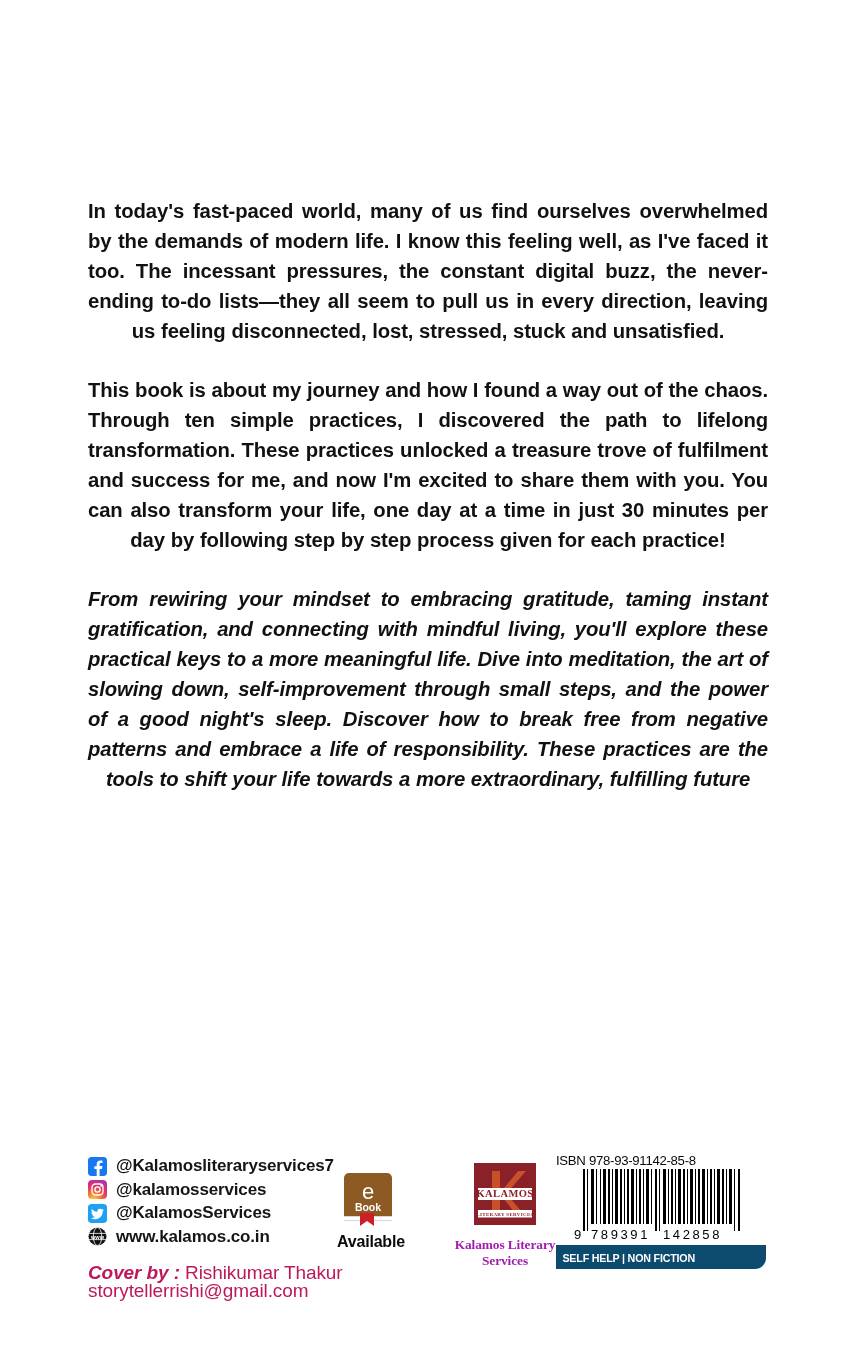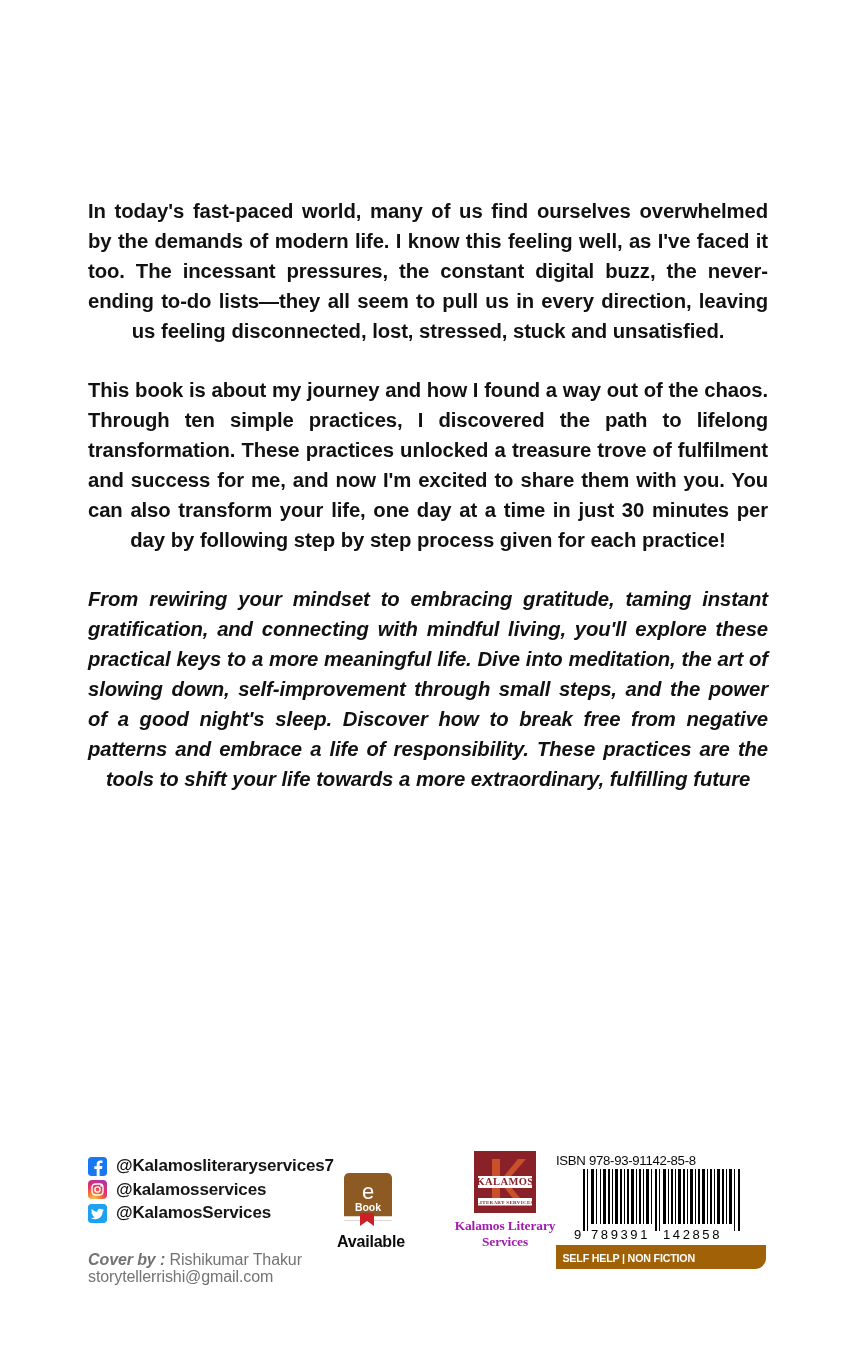--- a/index.html
+++ b/index.html
@@ -69,24 +69,24 @@
   }
   .social-icon svg { display: block; width: 19px; height: 19px; }
   .social-handle {
     font-size: 17px;
     font-weight: 700;
     color: #151515;
     letter-spacing: -0.15px;
     white-space: nowrap;
   }
   .cover-credit {
-    margin-top: 26px;
-    font-size: 16px;
+    margin-top: 16px;
+    font-size: 19px;
     font-weight: 400;
-    color: #737373;
+    color: #be185d;
     line-height: 17.5px;
     letter-spacing: -0.1px;
   }
   .cover-credit .lbl {
     font-weight: 700;
     font-style: italic;
   }
 
   
   .ebook-badge {
@@ -109,21 +109,21 @@
   .publisher {
     position: absolute;
     left: 440px;
     top: 26px;
     width: 130px;
     text-align: center;
   }
   .pub-mark {
     width: 62px;
     height: 62px;
-    margin: 0 auto;
+    margin: 12px auto;
     position: relative;
     background: #8a2028;
     overflow: hidden;
   }
   .pub-mark svg { display: block; }
   .pub-name {
     margin-top: 5px;
     font-family: "Liberation Serif", serif;
     font-size: 13.4px;
     font-weight: 700;
@@ -145,21 +145,21 @@
     letter-spacing: -0.3px;
     color: #0a0a0a;
     margin-bottom: 1px;
     font-family: "Liberation Sans", sans-serif;
   }
   .barcode-svg { display: block; margin: 0 auto; }
   .category-banner {
     margin-top: 4px;
     width: 210px;
     height: 24px;
-    background: #a16207;
+    background: #0c4a6e;
     border-bottom-right-radius: 11px;
     display: flex;
     align-items: center;
   }
   .category-text {
     color: #ffffff;
     font-size: 11.6px;
     font-weight: 700;
     letter-spacing: -0.2px;
     padding-left: 7px;
@@ -214,20 +214,32 @@
     <div class="social-row">
       <span class="social-icon">
         <svg viewBox="0 0 19 19">
           <rect x="0" y="0" width="19" height="19" rx="3" fill="#1DA1F2"></rect>
           <path d="M16 5.9c-0.48 0.21-1 0.36-1.54 0.42 0.55-0.33 0.98-0.86 1.18-1.49-0.52 0.31-1.09 0.53-1.7 0.65-0.49-0.52-1.19-0.85-1.96-0.85-1.48 0-2.69 1.21-2.69 2.69 0 0.21 0.02 0.42 0.07 0.61C7.14 7.82 5.16 6.75 3.83 5.11 3.6 5.5 3.47 5.96 3.47 6.45c0 0.93 0.47 1.75 1.2 2.24-0.44-0.02-0.86-0.14-1.22-0.34v0.03c0 1.3 0.93 2.39 2.16 2.64-0.23 0.06-0.46 0.09-0.71 0.09-0.17 0-0.34-0.02-0.5-0.05 0.34 1.07 1.34 1.85 2.52 1.87-0.92 0.72-2.09 1.16-3.35 1.16-0.22 0-0.43-0.01-0.64-0.04 1.19 0.77 2.61 1.21 4.13 1.21 4.96 0 7.67-4.11 7.67-7.67l-0.01-0.35C15.2 6.93 15.65 6.45 16 5.9z" fill="#ffffff"></path>
         </svg>
       </span>
       <span class="social-handle">@KalamosServices</span>
     </div>
 
+    <div class="social-row">
+      <span class="social-icon">
+        <svg viewBox="0 0 19 19">
+          <circle cx="9.5" cy="9.5" r="9" fill="#111111"></circle>
+          <ellipse cx="9.5" cy="9.5" rx="4.2" ry="9" fill="none" stroke="#ffffff" stroke-width="0.8"></ellipse>
+          <line x1="0.6" y1="6.4" x2="18.4" y2="6.4" stroke="#ffffff" stroke-width="0.8"></line>
+          <line x1="0.6" y1="12.6" x2="18.4" y2="12.6" stroke="#ffffff" stroke-width="0.8"></line>
+          <text x="9.5" y="11.6" font-family="Liberation Sans, sans-serif" font-size="5.6" font-weight="700" fill="#ffffff" text-anchor="middle">www</text>
+        </svg>
+      </span>
+      <span class="social-handle">www.kalamos.co.in</span>
+    </div>
 
     <div class="cover-credit">
       <div>
         <span class="lbl">Cover by :</span>
         <span>Rishikumar Thakur</span>
       </div>
       <div>storytellerrishi@gmail.com</div>
     </div>
   </div>
 

